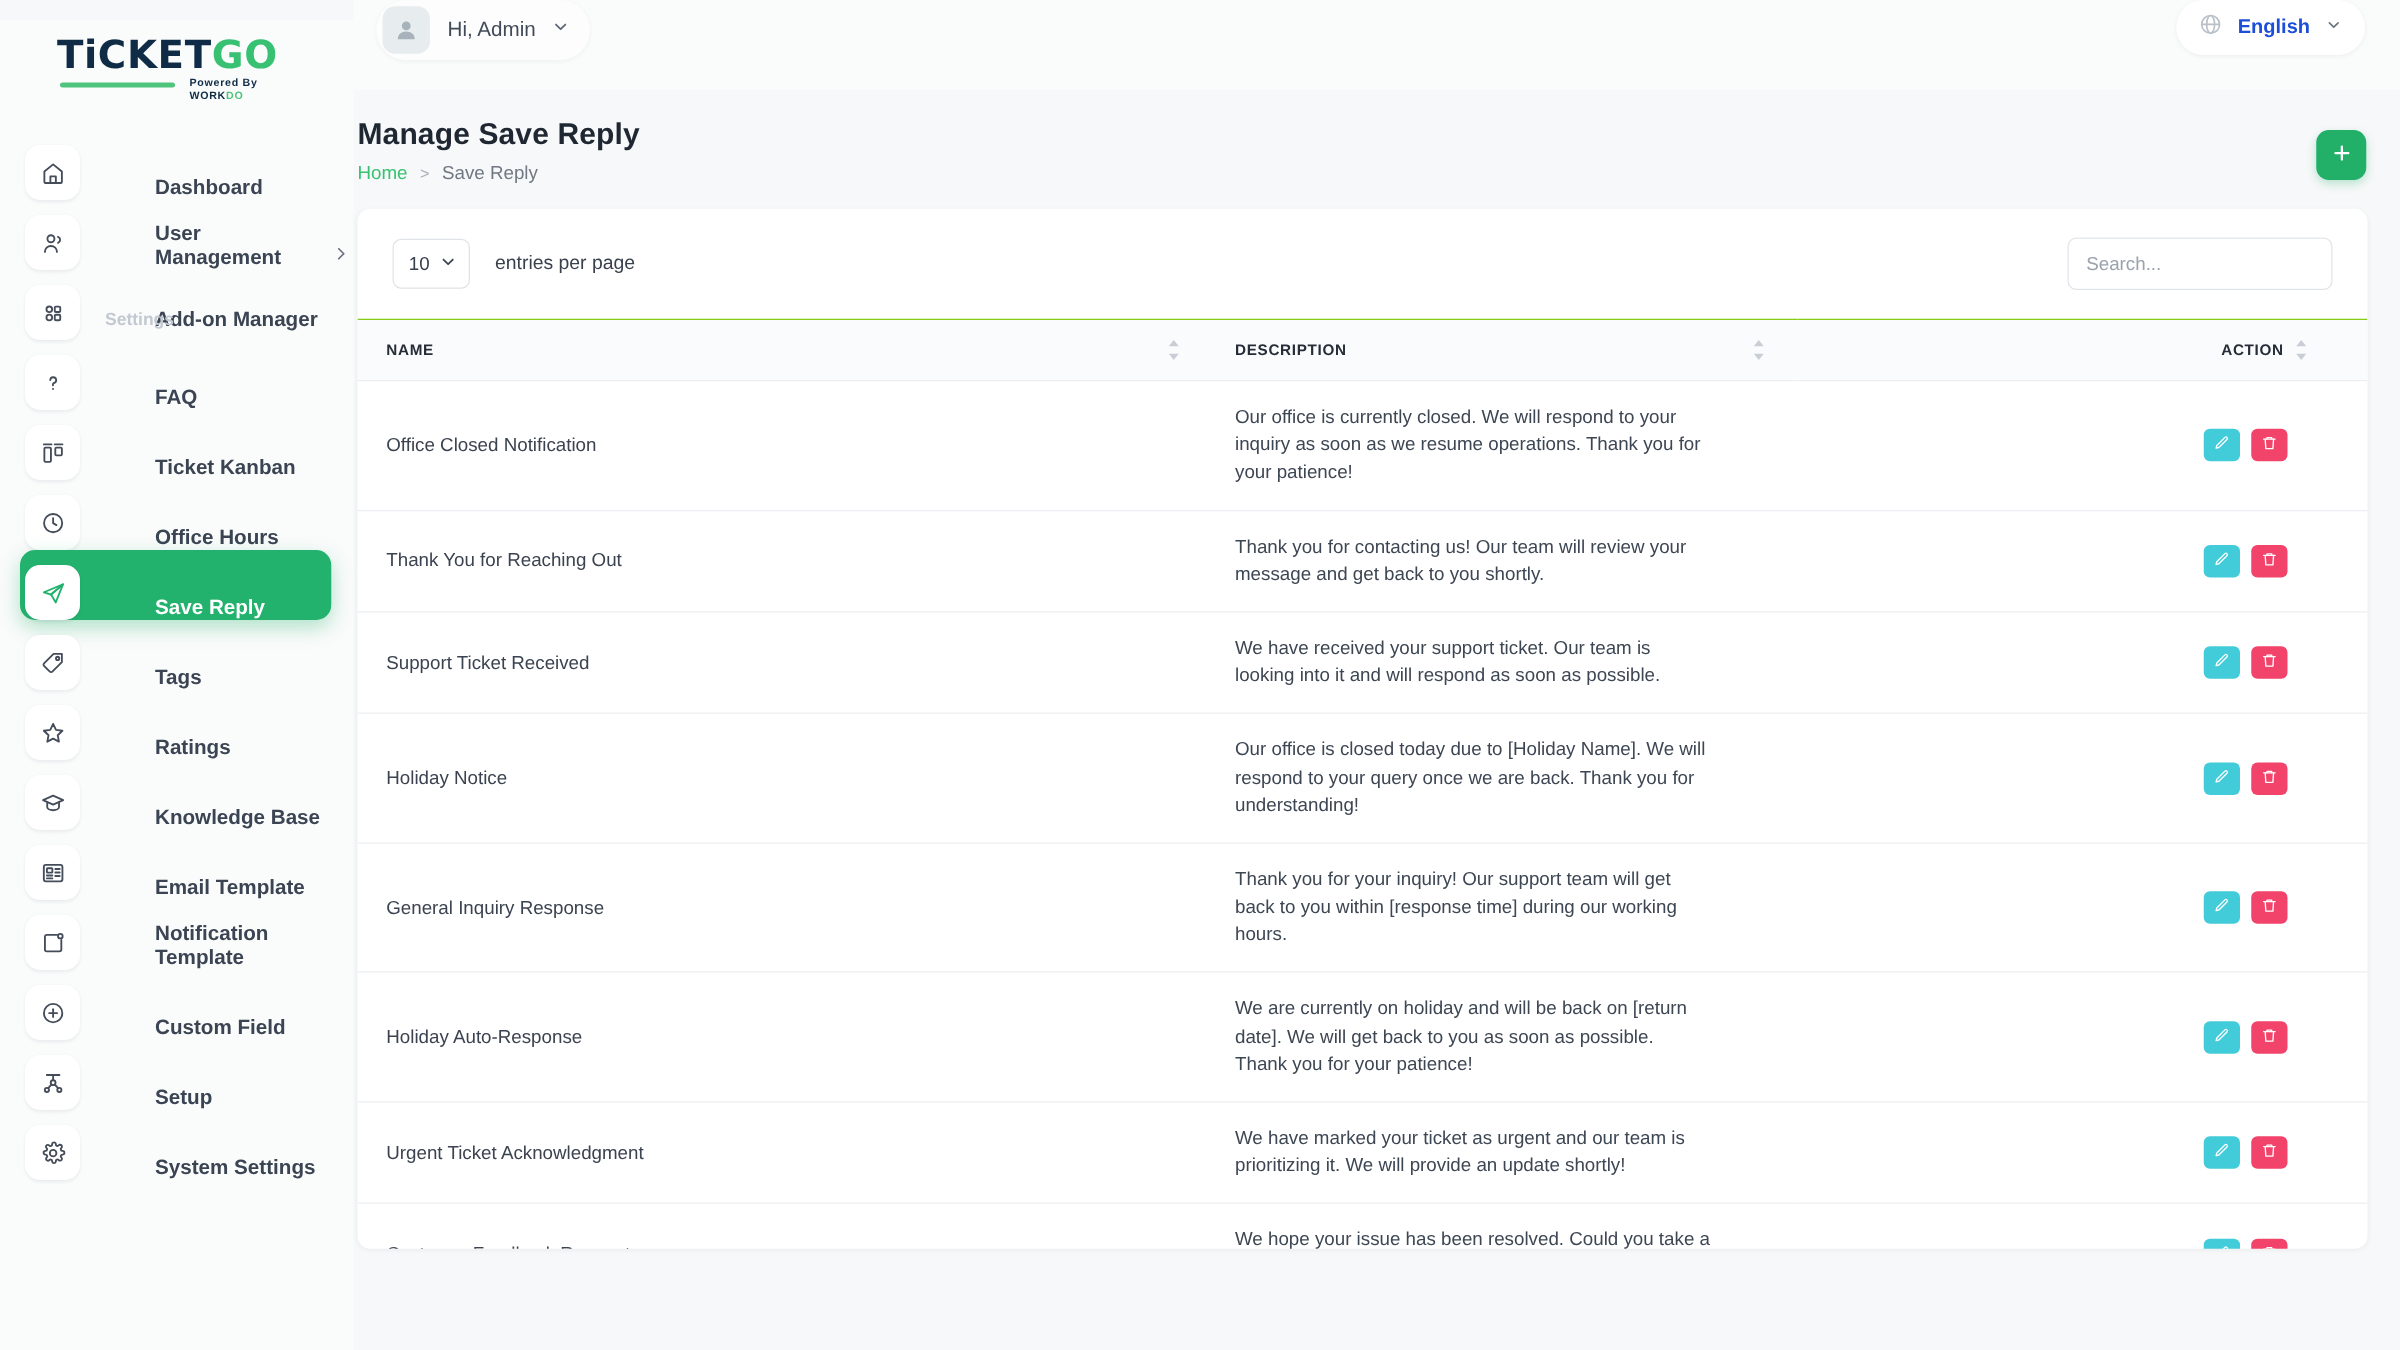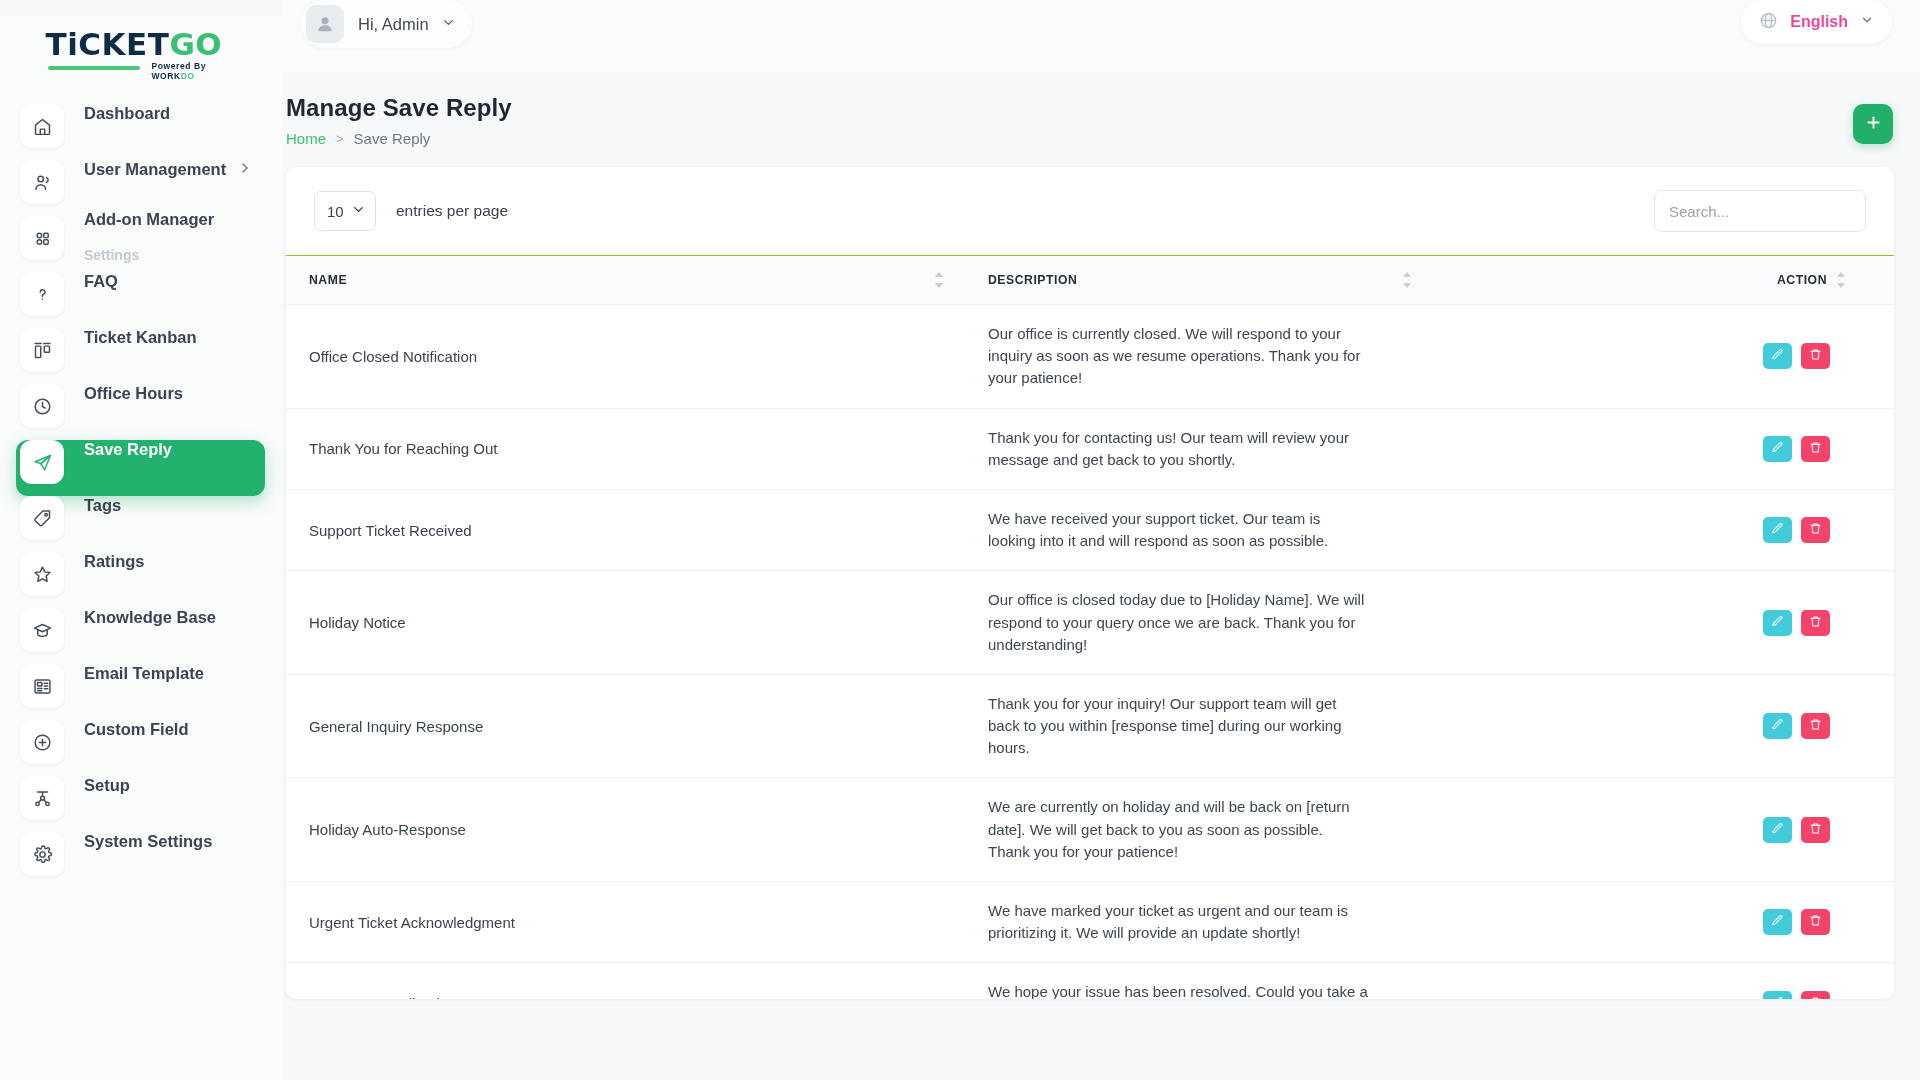--- a/index.html
+++ b/index.html
@@ -38,26 +38,27 @@
     position: absolute; left: 106px; top: 33px;
     font-size: 8.5px; font-weight: 700; color: #0f2b46;
     letter-spacing: .6px;
   }
   .logo-powered .wg { color: #0f2b46; }
   .logo-powered .wg2 { color: #4fc47c; }
 
   #nav { margin-top: 16px; }
   .nav-item {
     position: relative;
-    display: flex; align-items: flex-start;
+    display: flex; align-items: flex-end;
     height: 56px;
     margin: 0 18px 0 16px;
     border-radius: 12px;
     padding-left: 4px;
     cursor: pointer;
+    gap: 40px;
   }
   .nav-item .ico {
     width: 44px; height: 44px; min-width: 44px;
     border-radius: 12px;
     background: #ffffff;
     display: flex; align-items: center; justify-content: center;
     box-shadow: 0 1px 3px rgba(20,30,50,.07);
   }
   .nav-item .ico svg { width: 21px; height: 21px; display: block; }
   .nav-item .lbl {
@@ -109,21 +110,21 @@
     margin-left: auto; margin-right: 28px;
     height: 44px;
     display: flex; align-items: center;
     background: #ffffff;
     border-radius: 24px;
     padding: 0 18px;
     box-shadow: 0 1px 4px rgba(20,30,50,.06);
     cursor: pointer;
   }
   #lang-chip .lname {
-    margin-left: 12px; font-size: 16px; color: #ec4899; font-weight: 600;
+    margin-left: 12px; font-size: 16px; color: #1d4ed8; font-weight: 600;
   }
   #lang-chip .chev { margin-left: 12px; color: #6b7381; }
 
   
   #pagehead {
     position: absolute; left: 283px; top: 78px;
     width: 1637px; height: 72px;
   }
   #page-title {
     position: absolute; left: 3px; top: 16px;
@@ -360,20 +361,29 @@
             <rect x="3.5" y="4.5" width="17" height="15" rx="1.8"></rect>
             <rect x="6.3" y="7.5" width="5" height="4" rx=".6"></rect>
             <line x1="6.3" y1="14.2" x2="11.3" y2="14.2"></line>
             <line x1="6.3" y1="16.8" x2="11.3" y2="16.8"></line>
             <line x1="14" y1="8.2" x2="18" y2="8.2"></line>
             <line x1="14" y1="11.4" x2="18" y2="11.4"></line>
             <line x1="14" y1="14.6" x2="18" y2="14.6"></line>
           </svg>
         </span>
         <span class="lbl">Email Template</span>
+      </div>
+      <div class="nav-item">
+        <span class="ico">
+          <svg viewBox="0 0 24 24" fill="none" stroke="#454d5a" stroke-width="1.7" stroke-linecap="round" stroke-linejoin="round">
+            <path d="M15.6 4.5H6.2A1.7 1.7 0 0 0 4.5 6.2v11.6A1.7 1.7 0 0 0 6.2 19.5h11.6a1.7 1.7 0 0 0 1.7-1.7V9.1"></path>
+            <circle cx="18.6" cy="5.6" r="2.1"></circle>
+          </svg>
+        </span>
+        <span class="lbl">Notification Template</span>
       </div>
       <div class="nav-item">
         <span class="ico">
           <svg viewBox="0 0 24 24" fill="none" stroke="#454d5a" stroke-width="1.7" stroke-linecap="round" stroke-linejoin="round">
             <circle cx="12" cy="12" r="8.4"></circle>
             <line x1="12" y1="8.4" x2="12" y2="15.6"></line>
             <line x1="8.4" y1="12" x2="15.6" y2="12"></line>
           </svg>
         </span>
         <span class="lbl">Custom Field</span>

